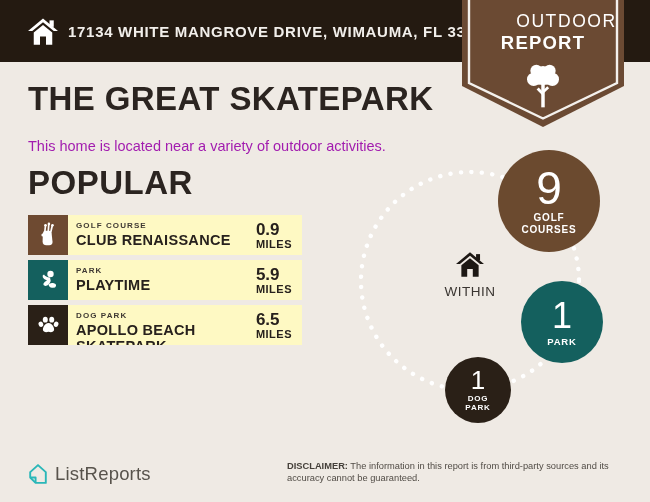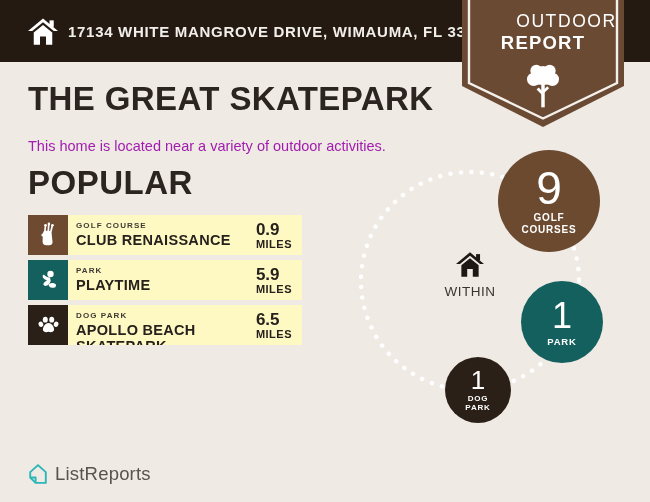--- a/index.html
+++ b/index.html
@@ -205,14 +205,15 @@
   <div class="brand">
     <svg width="20" height="22" viewBox="0 0 20 21">
       <g fill="none" stroke="#2ab7b8" stroke-width="1.9" stroke-linejoin="round">
         <path d="M2.2 8.6 L10 1.6 L17.8 8.6 L17.8 19.4 L7.6 19.4 L2.2 14 Z"></path>
         <path d="M2.2 14 L7.6 14 L7.6 19.4"></path>
       </g>
     </svg>
     <div class="bt">ListReports</div>
   </div>
 
+  <div class="disclaimer"><b>DISCLAIMER:</b><span> The information in this report is from third-party sources and its accuracy cannot be guaranteed.</span></div>
 
 </div>
 
 </body></html>

